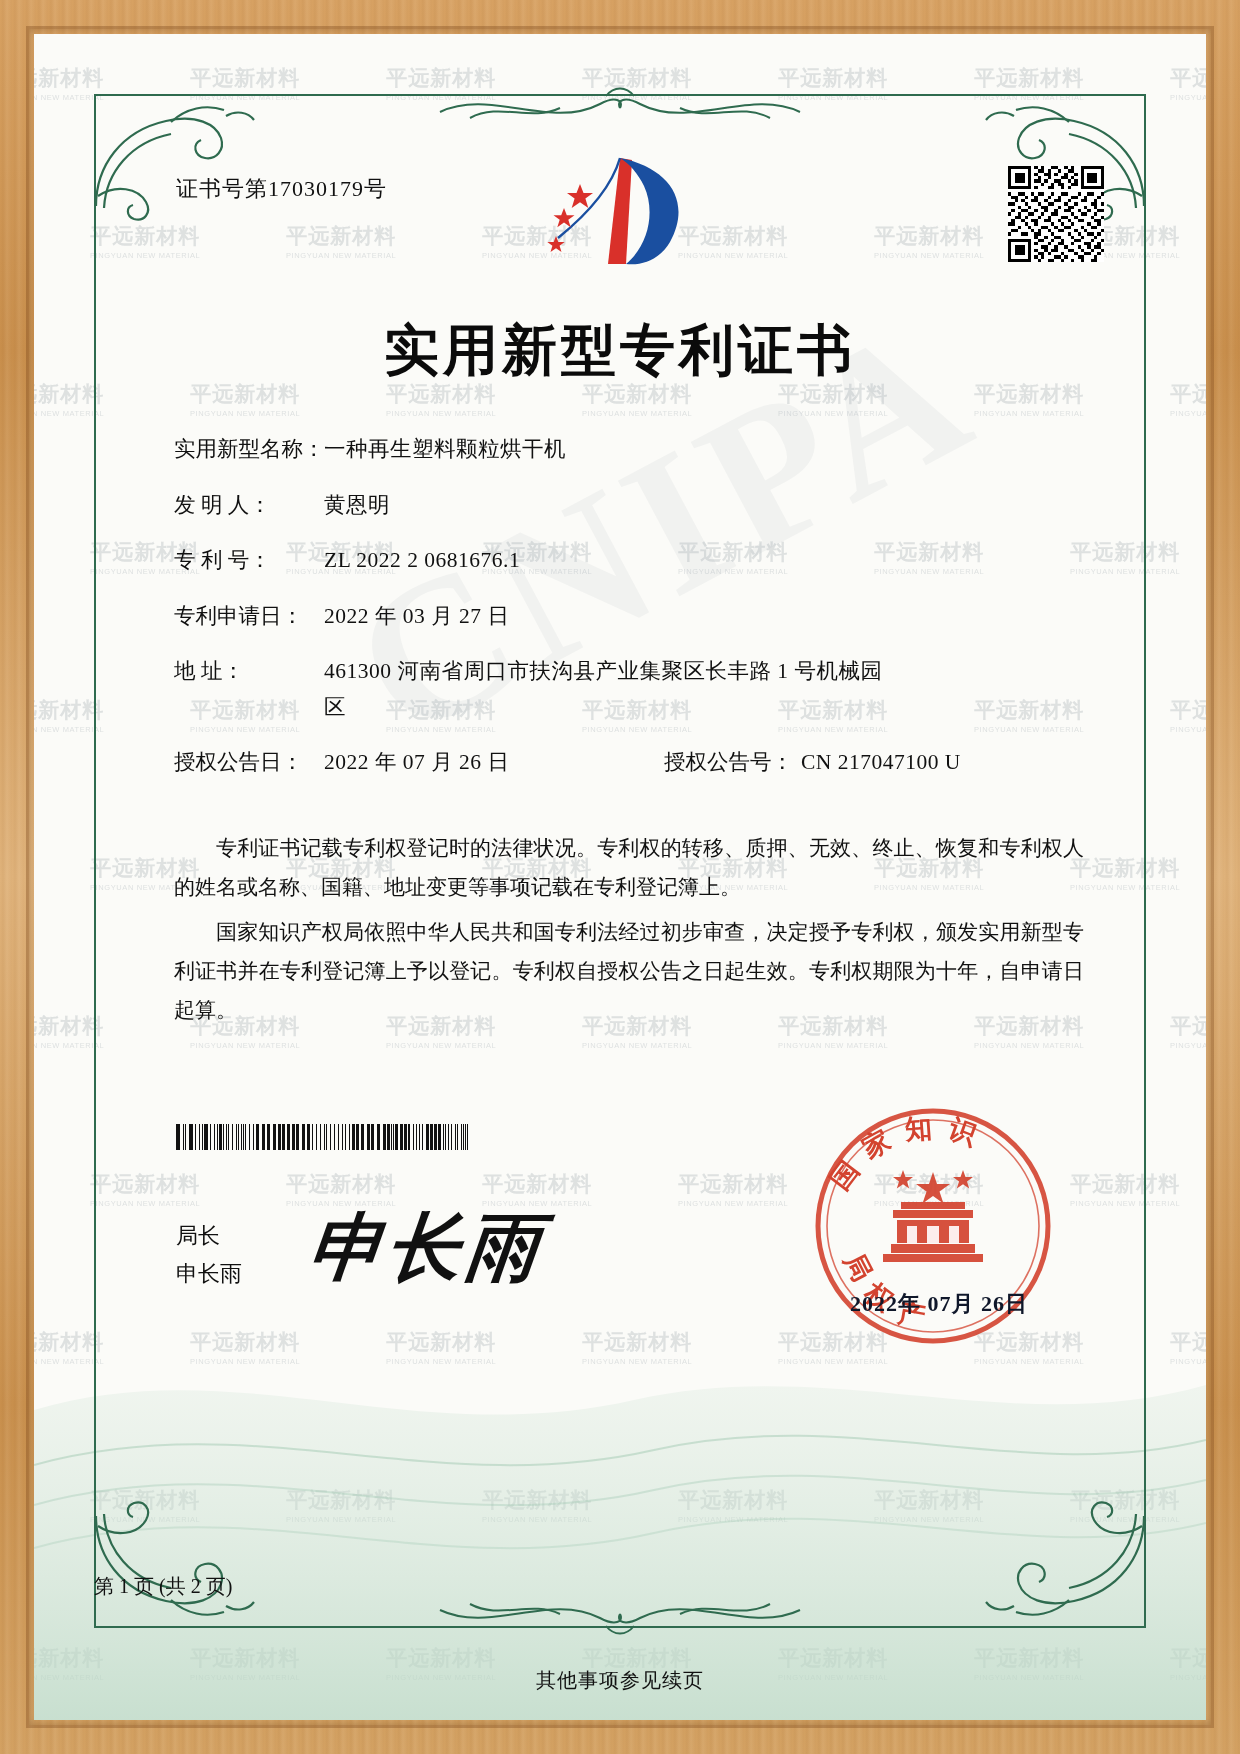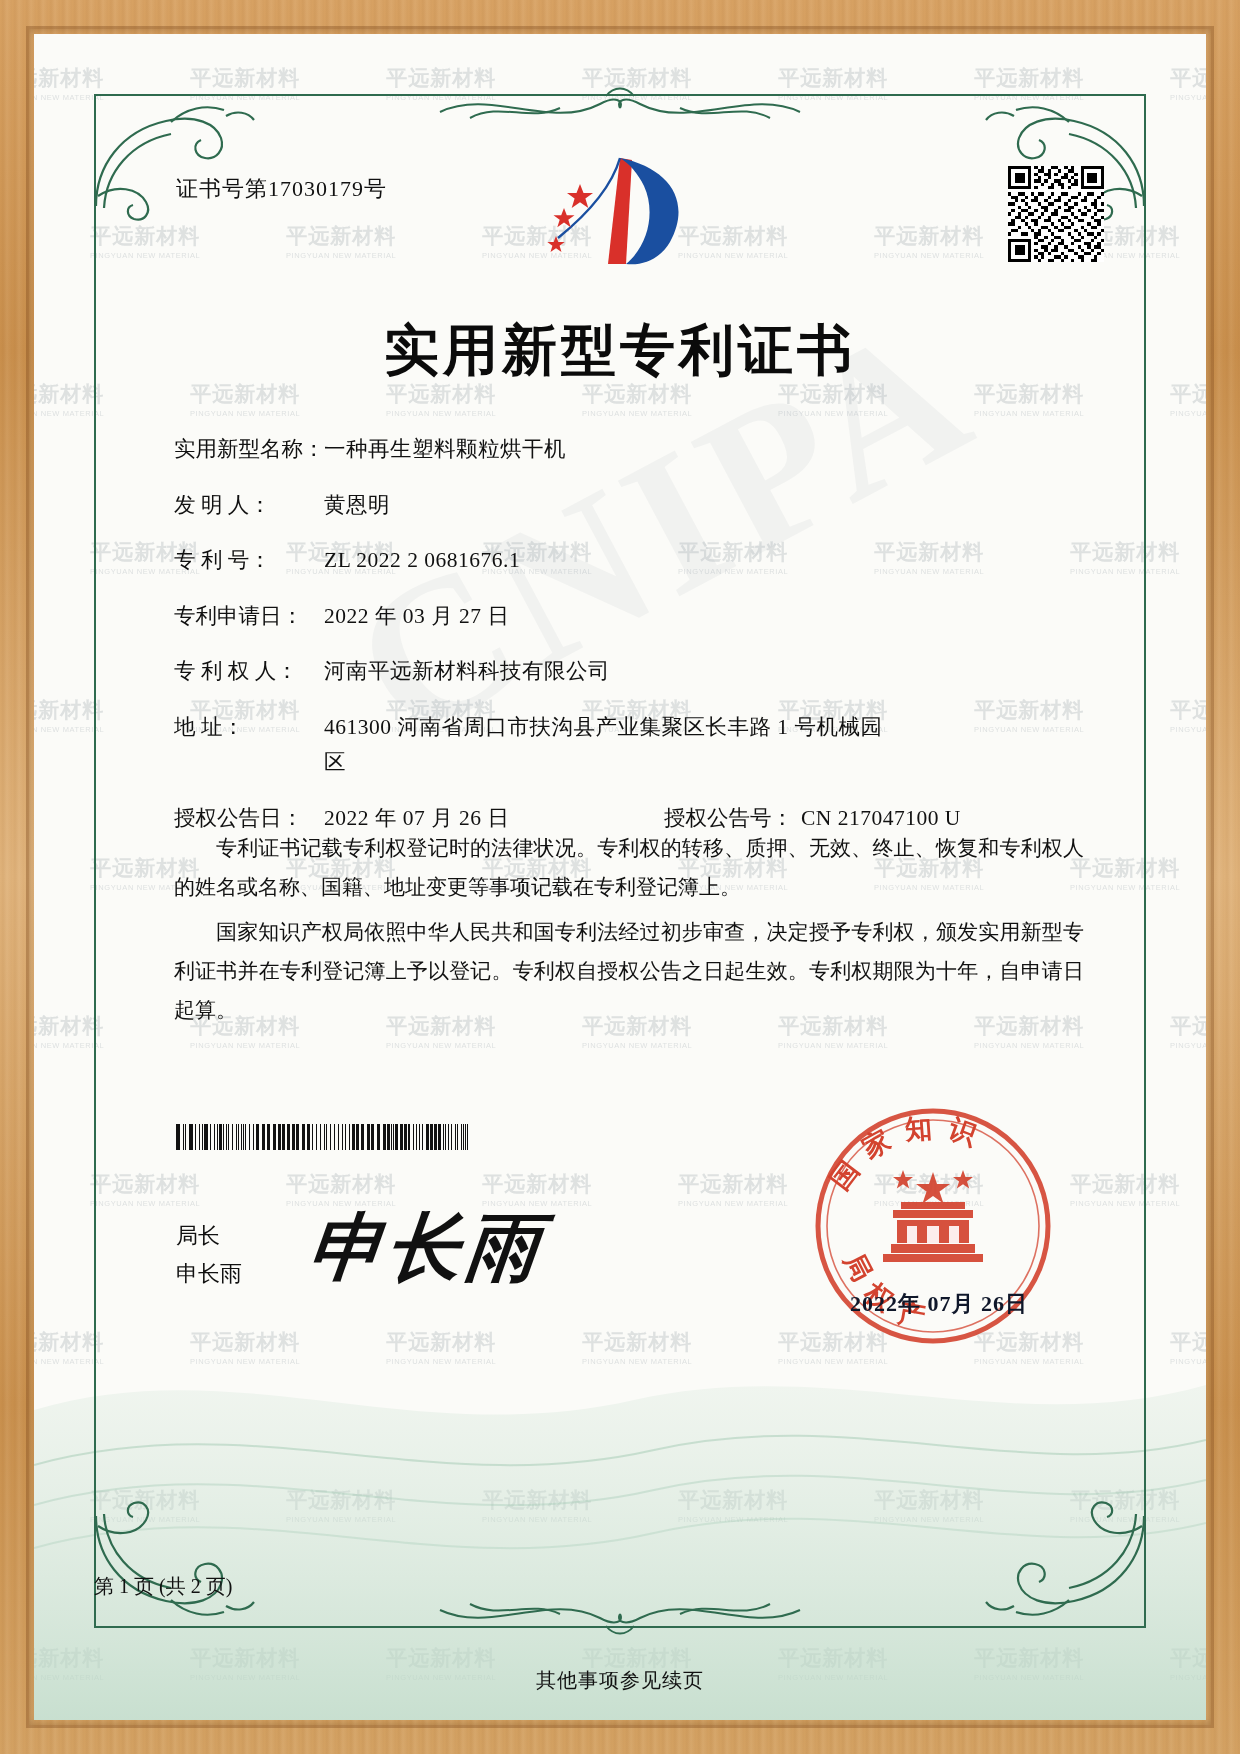--- a/index.html
+++ b/index.html
@@ -887,24 +887,20 @@
       <div class="field-row">
         <div class="field-label">专 利 号：</div>
         <div class="field-value">ZL 2022 2 0681676.1</div>
       </div>
 
       <div class="field-row">
         <div class="field-label">专利申请日：</div>
         <div class="field-value">2022 年 03 月 27 日</div>
       </div>
 
-      <div class="field-row">
-        <div class="field-label">专 利 权 人：</div>
-        <div class="field-value">河南平远新材料科技有限公司</div>
-      </div>
 
       <div class="field-row">
         <div class="field-label">地 址：</div>
         <div class="field-value">
           <span>461300 河南省周口市扶沟县产业集聚区长丰路 1 号机械园</span>
           <span class="wrap2">区</span>
         </div>
       </div>
 
       <div class="row-two-col">

